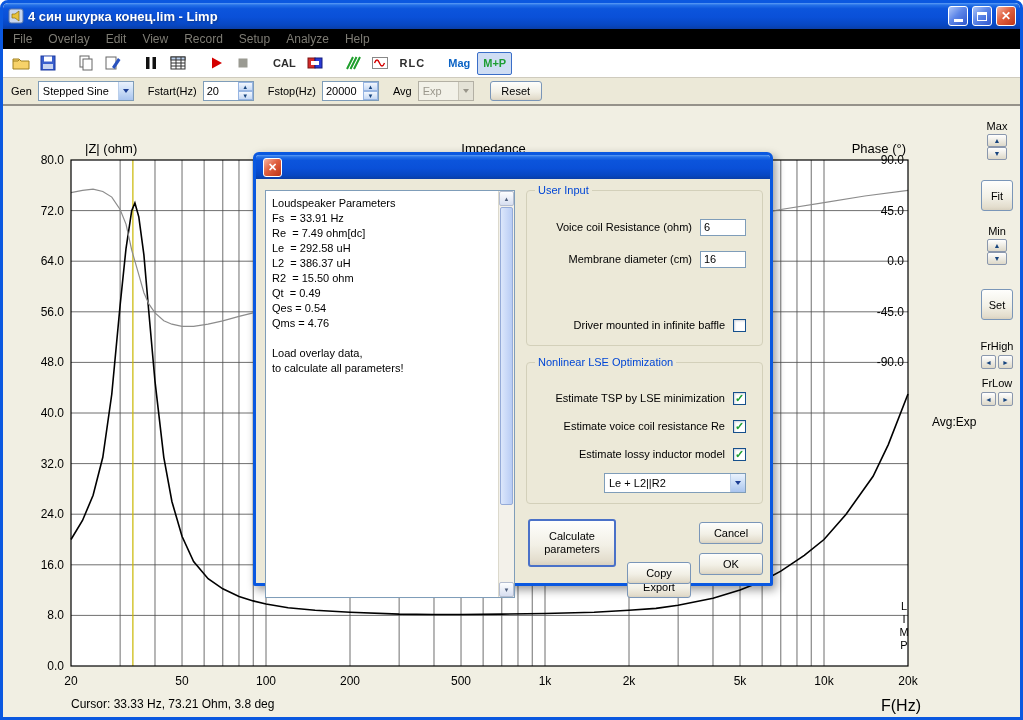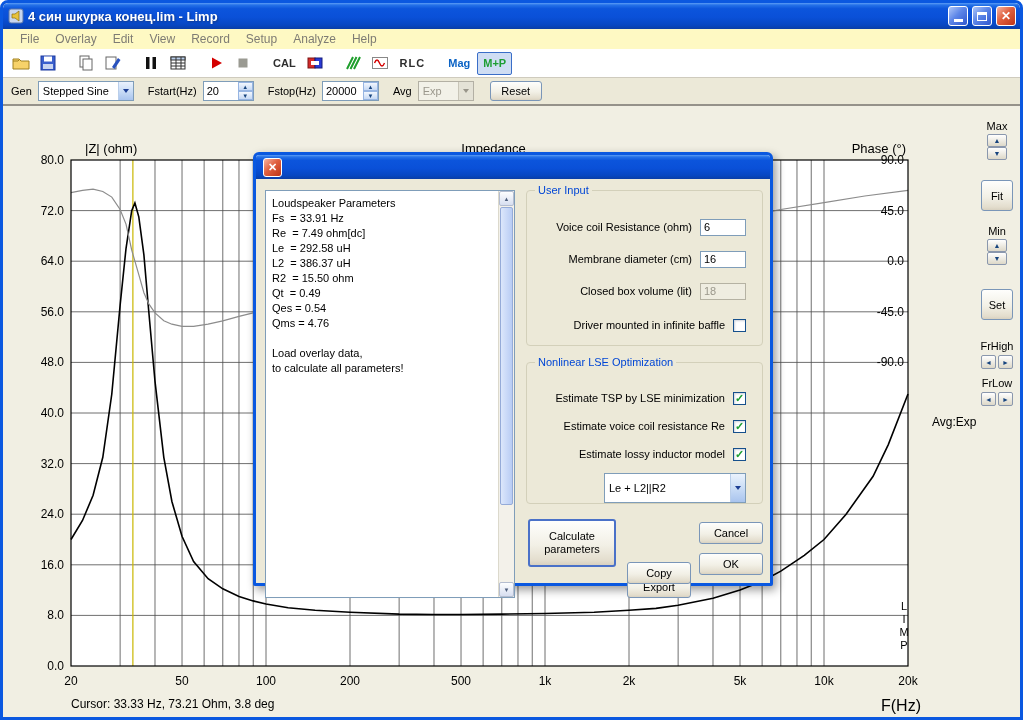--- a/index.html
+++ b/index.html
@@ -18,21 +18,21 @@
            white-space:nowrap; overflow:hidden; }
   .wbtn { width:20px; height:20px; border:1px solid #fff; border-radius:3px; display:flex;
           align-items:center; justify-content:center; }
   .wbtn.blue { background:linear-gradient(135deg,#AFC7F8 0%,#5D86E8 45%,#2F57CE 100%); }
   .wbtn.red  { background:linear-gradient(135deg,#F5B5A4 0%,#E0603F 45%,#BE3517 100%); }
   .g-min { width:9px; height:3px; background:#fff; margin-top:9px; }
   .g-max { width:10px; height:9px; border:1px solid #fff; border-top:3px solid #fff; }
   .g-close { color:#fff; font-size:12px; font-weight:bold; line-height:1; }
 
   
-  .menubar { height:20px; display:flex; align-items:center; padding-left:9px; background:#fef9c3;
+  .menubar { height:20px; display:flex; align-items:center; padding-left:2px; background:#000000;
              color:#7E7C74; font-size:12px;text-align:center; }
   .menu-item { padding:2px 8px; }
 
   
   .toolbar { height:29px; display:flex; align-items:center; padding-left:4px; background:#ffffff;
              border-bottom:1px solid #CFCBBE; }
   .tbtn { width:25px; height:23px; display:flex; align-items:center; justify-content:center; margin:0 1px; }
   .tbtn.text { width:auto; padding:0 5px; font-size:11px; font-weight:bold; color:#2E2E2E; }
   .tbtn.mag { color:#0B63C5; }
   .tbtn.mp { color:#1E9E33; border:1px solid #3A6EC8; background:#CFDDF3; border-radius:2px; }
@@ -109,21 +109,21 @@
   .legend { position:absolute; top:-7px; left:8px; background:#ECE9D8; padding:0 3px; font-size:11px; color:#0046D5; }
   .grp-user { left:270px; top:35px; width:237px; height:156px; }
   .grp-lse  { left:270px; top:207px; width:237px; height:142px; }
   .grow { position:absolute; right:16px; display:flex; align-items:center; gap:8px; height:18px; font-size:11px; }
   .din { width:46px; height:17px; border:1px solid #7F9DB9; font:11px "Liberation Sans",sans-serif;
          padding:0 3px; background:#fff; }
   .din.disabled { background:#EFEDE1; border-color:#B5B2A3; color:#9B988C; }
   .cb { width:13px; height:13px; background:#fff; border:1px solid #16508C; display:flex; align-items:center;
         justify-content:center; font-size:11px; font-weight:bold; color:#1E9E33;
         box-shadow:inset 1px 1px 2px rgba(60,80,110,0.25); }
-  .dlg-combo { position:absolute; left:77px; top:110px; width:142px; height:30px; }
+  .dlg-combo { position:absolute; left:77px; top:110px; width:142px; height:20px; }
   .dlg-btn { position:absolute; width:64px; height:22px; }
   .btn-calc { position:absolute; left:272px; top:364px; width:88px; height:48px; border:2px solid #4A71C8;
               text-align:center; padding:4px; line-height:13px; }
   .b-export { left:371px; top:383px;margin-top:38px; }
   .b-cancel { left:443px; top:367px; }
   .b-copy   { left:371px; top:407px; }
   .b-ok     { left:443px; top:398px; }
 </style>
 </head>
 <body>
@@ -429,24 +429,20 @@
       <div class="grp grp-user">
         <span class="legend">User Input</span>
         <div class="grow" style="top:27px">
           <span>Voice coil Resistance (ohm)</span>
           <input class="din" value="6" style="">
         </div>
         <div class="grow" style="top:59px">
           <span>Membrane diameter (cm)</span>
           <input class="din" value="16" style="">
         </div>
-        <div class="grow" style="top:91px">
-          <span>Closed box volume (lit)</span>
-          <input class="din disabled" value="18" style="">
-        </div>
         <div class="grow" style="top:125px">
           <span>Driver mounted in infinite baffle</span>
           <span class="cb"></span>
         </div>
       </div>
 
       <div class="grp grp-lse">
         <span class="legend">Nonlinear LSE Optimization</span>
         <div class="grow" style="top:26px">
           <span>Estimate TSP by LSE minimization</span>

